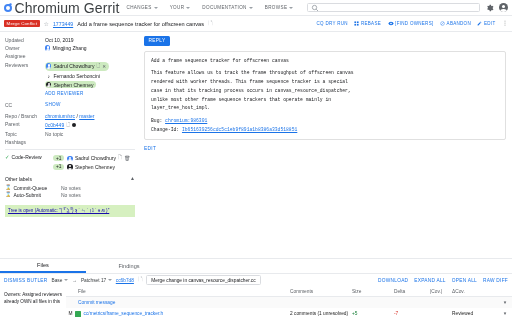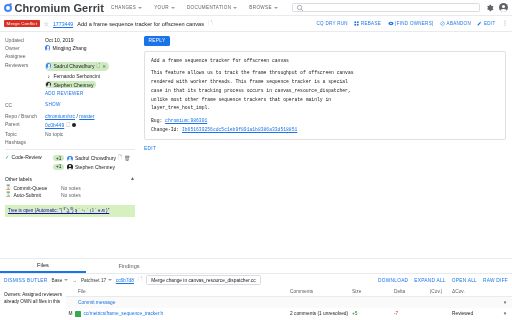--- a/index.html
+++ b/index.html
@@ -29,21 +29,21 @@
   }
   .logo-dot::after {
     content:""; position:absolute; left:2px; top:2px;
     width:4px; height:4px; border-radius:50%; background:#fff;
   }
   .logo-dot::before {
     content:""; position:absolute; left:3.2px; top:0.6px;
     width:4.6px; height:2px; background:#4285f4; border-radius:1px;
     transform: rotate(-28deg);
   }
-  .brand { font-size: 11px; color: #3c4043; letter-spacing: .1px; font-weight: bold; }
+  .brand { font-size: 14px; color: #3c4043; letter-spacing: .1px; }
   .navitem {
     font-size: 4.6px; letter-spacing: .35px;
     color: #5f6368; text-transform: uppercase;
     margin-right: 12px; display:flex; align-items:center; gap:2px;
     white-space: nowrap;
   }
   .caret {
     width:0; height:0; border-left:2px solid transparent;
     border-right:2px solid transparent; border-top:2.4px solid #9aa0a6;
   }

